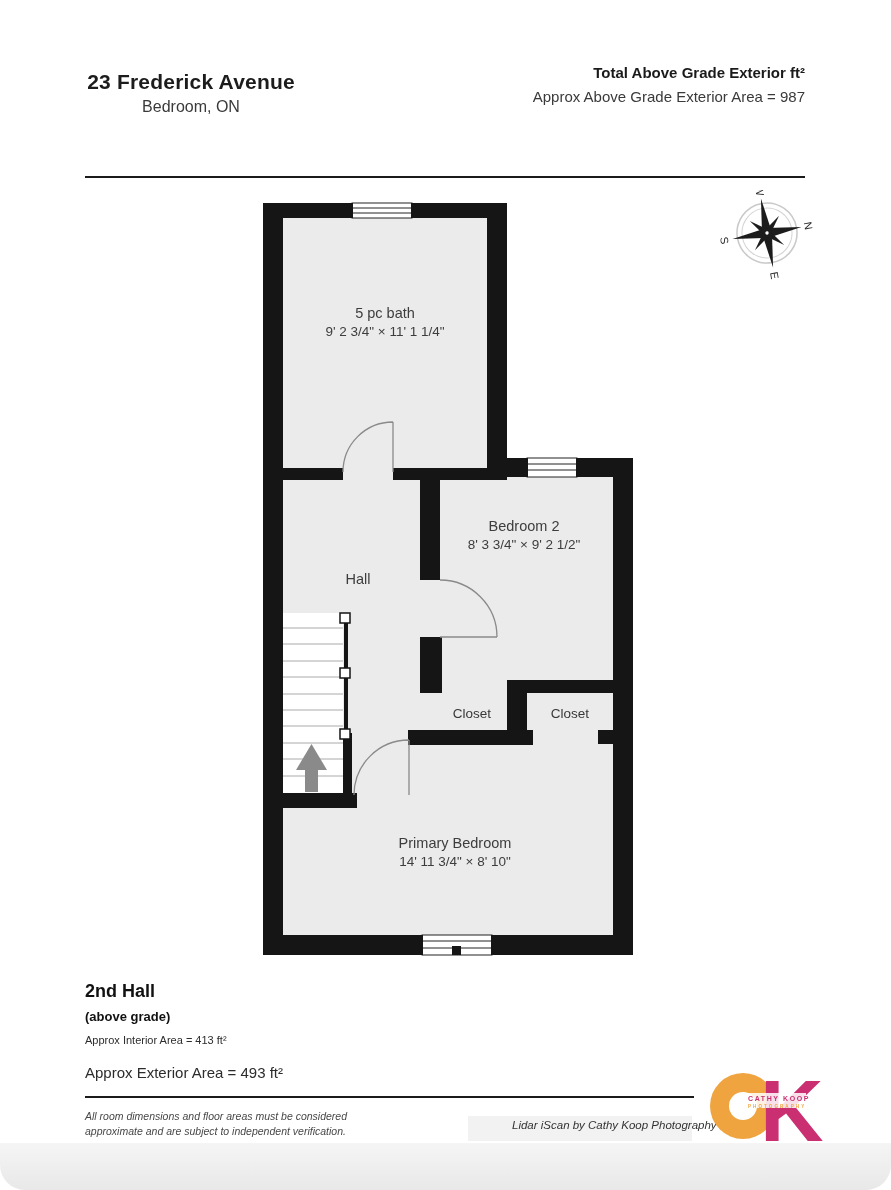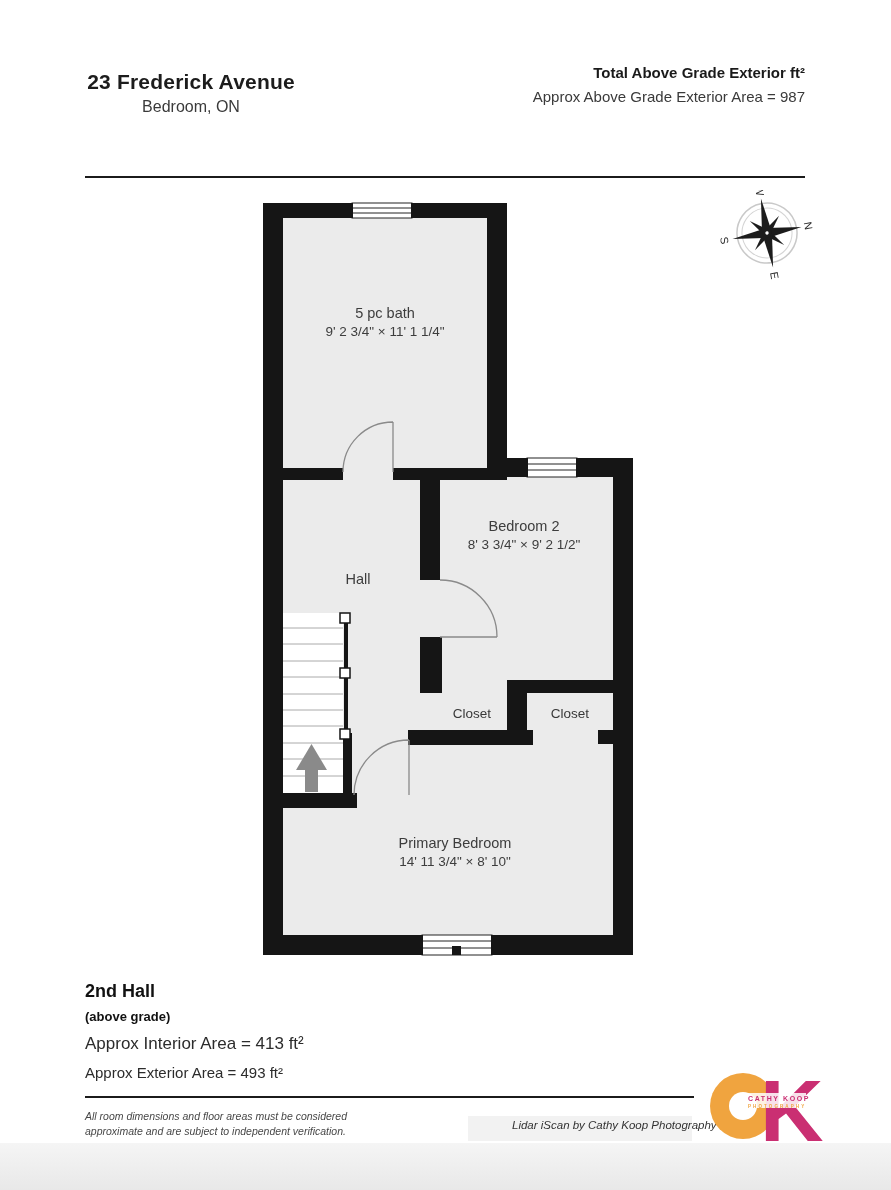--- a/index.html
+++ b/index.html
@@ -1,33 +1,33 @@
 <!DOCTYPE html>
 <html><head>
 <meta charset="utf-8">
 <style>
   html,body{margin:0;padding:0;background:#fff;}
   #page{position:relative;width:891px;height:1190px;background:#ffffff;overflow:hidden;
-        font-family:"Liberation Sans",sans-serif;color:#222;}
+        font-family:"Liberation Sans",sans-serif;color:#222;border-radius:25px;}
   .abs{position:absolute;}
   
   #addr-block{left:85px;top:70px;width:212px;text-align:center;}
   #addr-title{font-size:21px;font-weight:bold;color:#1c1c1c;letter-spacing:.2px;}
   #addr-city{font-size:16px;color:#3a3a3a;margin-top:4px;}
   #totals-block{right:86px;top:64px;text-align:right;}
   .tot-label{font-size:15px;font-weight:bold;color:#1a1a1a;}
   .tot-value{font-size:15px;color:#3a3a3a;margin-top:7px;}
   .tot-gap{height:14px;}
   .rule{background:#1b1b1b;height:2px;}
   #rule-top{left:85px;top:176px;width:720px;}
   #rule-bottom{left:85px;top:1096px;width:609px;}
   
   #floor-title{left:85px;top:981px;font-size:18px;font-weight:bold;color:#111;}
   #floor-sub{left:85px;top:1009px;font-size:13px;font-weight:bold;color:#111;text-align:right;}
-  #area-int{left:85px;top:1034px;font-size:17px;color:#2c2c2c;}
+  #area-int{left:85px;top:1034px;font-size:11px;color:#2c2c2c;}
   #area-ext{left:85px;top:1064px;font-size:15px;color:#2c2c2c;}
   .fineprint{left:85px;font-size:10.5px;font-style:italic;color:#474747;text-align:center;}
   #fine1{top:1110px;}
   #fine2{top:1125px;}
   #wm-band{left:468px;top:1116px;width:224px;height:25px;background:#f2f2f2;z-index:2;}
   #watermark{left:289px;top:1119px;font-size:16px;font-weight:bold;letter-spacing:.8px;
              color:#fbfbfb;white-space:nowrap;z-index:3;}
   #lidar-credit{left:512px;top:1119px;font-size:11.5px;font-style:italic;color:#333;z-index:4;}
   #bottom-band{left:0;top:1143px;width:891px;height:47px;
                background:linear-gradient(#f5f5f5,#e8e8e8);}

